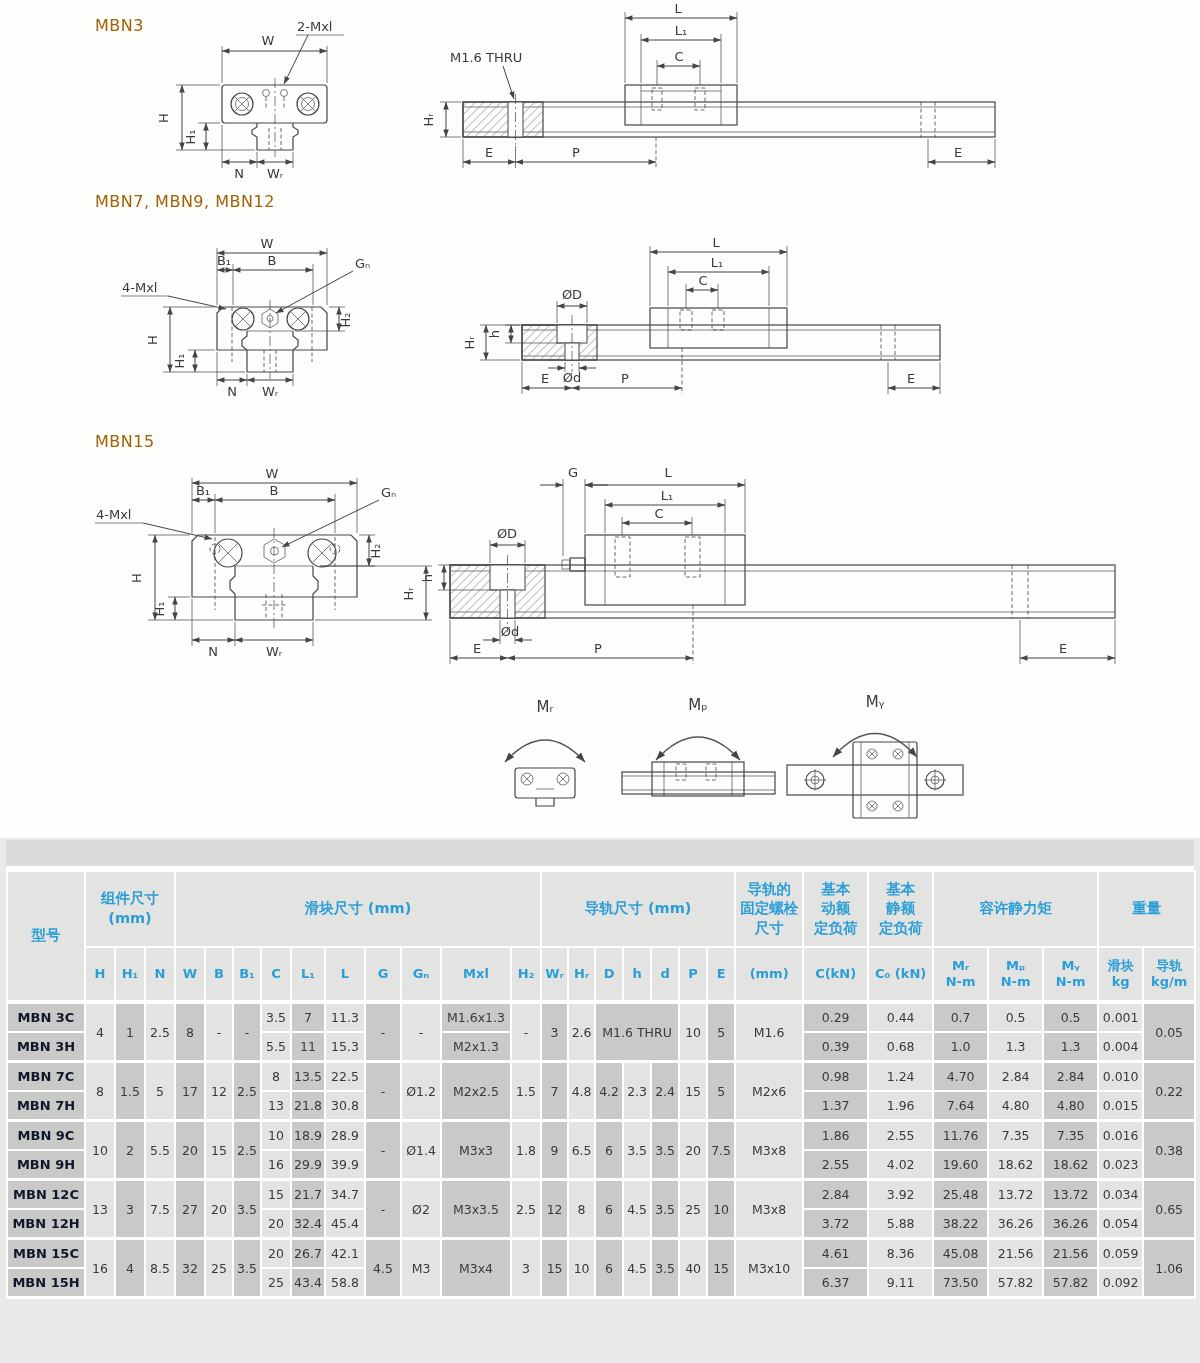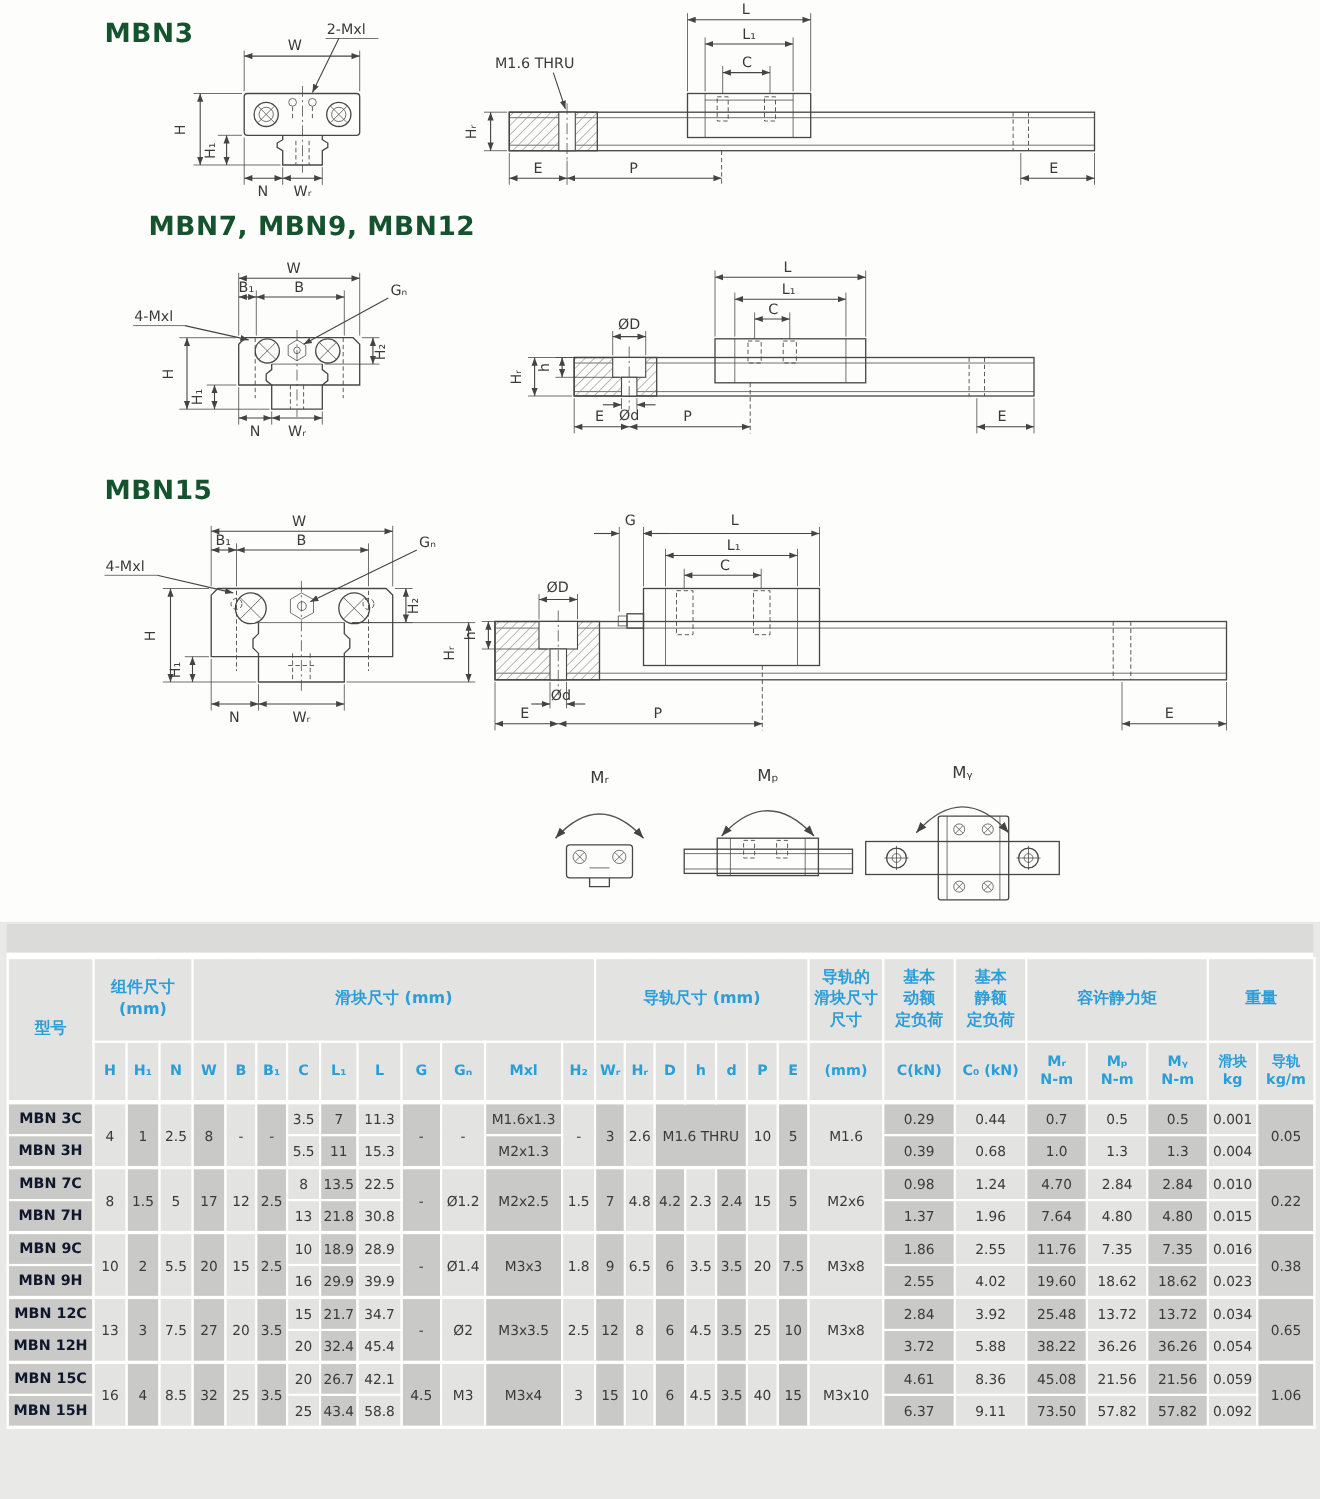--- a/index.html
+++ b/index.html
@@ -1,21 +1,21 @@
 <!DOCTYPE html>
 <html><head>
 <meta charset="utf-8">
 <style>
   html,body{margin:0;padding:0;}
   .page{position:relative;width:1200px;height:1363px;background:#fdfdfc;overflow:hidden;
         font-family:"DejaVu Sans","Liberation Sans",sans-serif;}
   .band{position:absolute;left:0;top:838px;width:1200px;height:525px;background:#e9e9e7;}
-  .title{position:absolute;color:#14532d;font-weight:bold;font-size:24px;letter-spacing:0.5px;}
+  .title{position:absolute;color:#a16207;font-weight:normal;font-size:16px;letter-spacing:0.5px;}
   #t-mbn3{left:95px;top:16px;}
-  #t-mbn7{left:95px;top:192px;margin-left:40px;}
+  #t-mbn7{left:95px;top:192px;}
   #t-mbn15{left:95px;top:432px;}
   svg text{font-family:"DejaVu Sans","Liberation Sans",sans-serif;}
   .dt{font-size:13px;fill:#3a3a3a;}
   .mt{font-size:15px;fill:#3a3a3a;}
   .ol{stroke:#474747;stroke-width:1.2;fill:none;}
   .tl{stroke:#474747;stroke-width:0.7;fill:none;}
   .dsh{stroke:#474747;stroke-width:0.8;fill:none;stroke-dasharray:4 2.5;}
   .cl{stroke:#474747;stroke-width:0.7;fill:none;stroke-dasharray:10 3 2 3;}
   .dim{stroke:#444;stroke-width:1;fill:none;}
   .ext{stroke:#444;stroke-width:0.7;fill:none;}
@@ -472,21 +472,21 @@
       <col style="width:52px">
     </colgroup>
     <thead>
       <tr class="hr1">
         <th rowspan="2" class="ghead">型号</th>
         <th colspan="3" class="ghead">组件尺寸
 (mm)</th>
         <th colspan="10" class="ghead">滑块尺寸 (mm)</th>
         <th colspan="7" class="ghead">导轨尺寸 (mm)</th>
         <th class="ghead">导轨的
-滑块尺寸
+固定螺栓
 尺寸</th>
         <th class="ghead">基本
 动额
 定负荷</th>
         <th class="ghead">基本
 静额
 定负荷</th>
         <th colspan="3" class="ghead">容许静力矩</th>
         <th colspan="2" class="ghead">重量</th>
       </tr>

